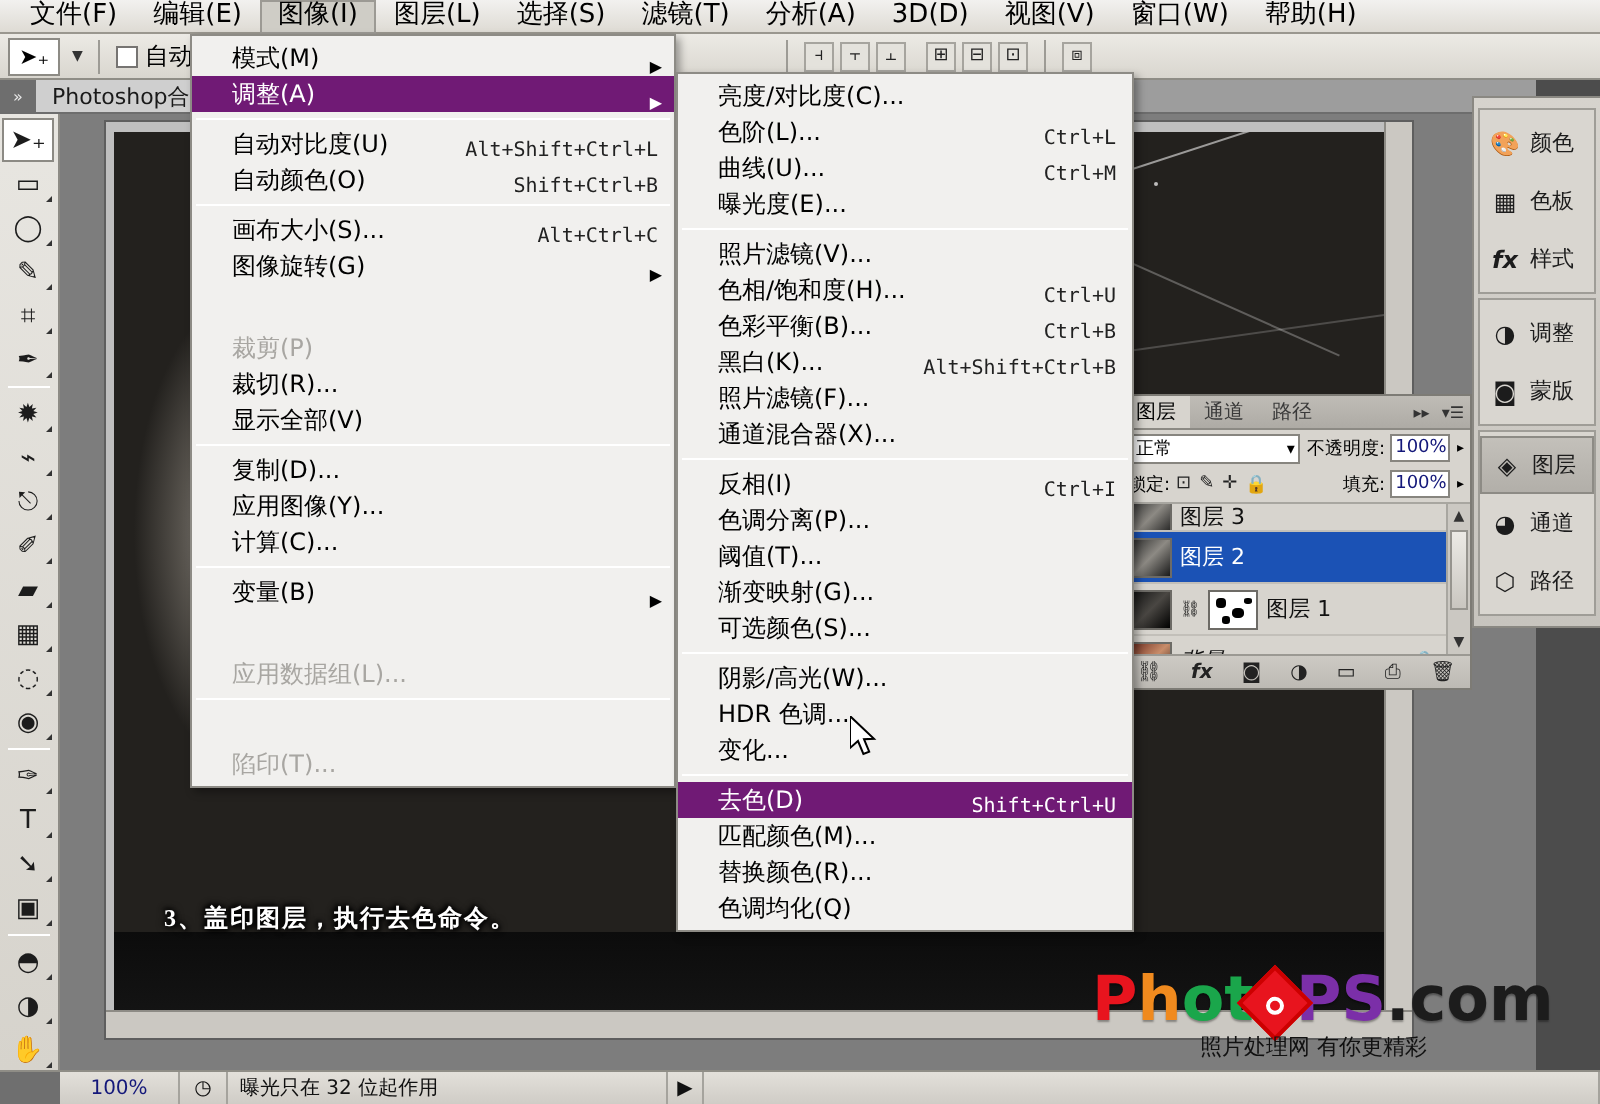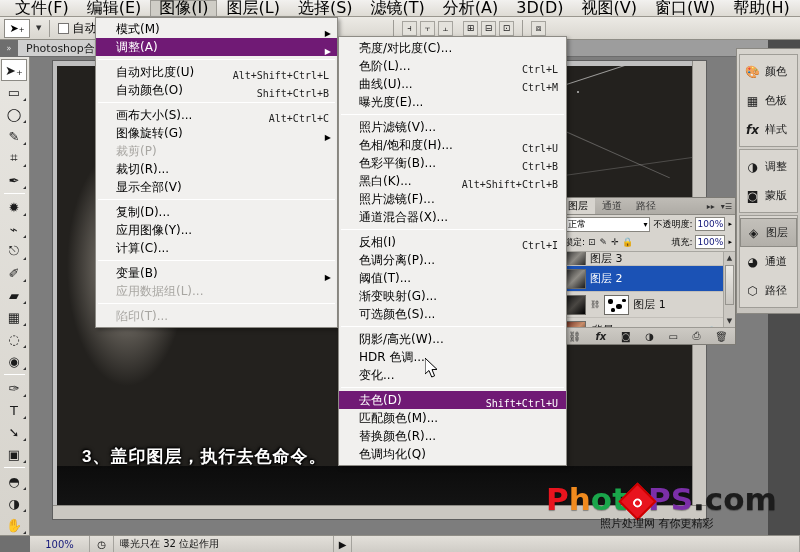--- a/index.html
+++ b/index.html
@@ -15,21 +15,21 @@
   }
 
   
   #menubar {
     position:absolute; left:0; top:0; width:800px; height:17px;
     background: linear-gradient(#f2f1ef, #dedbd4);
     border-bottom:1px solid #9a978f;
     display:flex; align-items:center; padding-left:6px;
   }
   .menu-top {
-    padding:1px 9px 2px 9px; font-size:16px; color:#000; cursor:default;
+    padding:1px 9px 2px 9px; font-size:13px; color:#000; cursor:default;
     line-height:14px; white-space:nowrap;text-align:right;
   }
   .menu-top.active { background:#cfcdc6; border:1px solid #9c9a94; padding:0px 8px 1px 8px; }
 
   
   #optionsbar {
     position:absolute; left:0; top:17px; width:800px; height:23px;
     background: linear-gradient(#eceae5, #d9d6cf);
     border-bottom:1px solid #8f8d86;
     display:flex; align-items:center; padding-left:4px; gap:4px;
@@ -94,24 +94,24 @@
       radial-gradient(ellipse 60px 120px at 70px 200px, #b9b5ae 0%, #57534d 60%, #23211e 100%),
       radial-gradient(ellipse 90px 160px at 250px 230px, #d8d4cc 0%, #6a6660 55%, #272522 100%),
       radial-gradient(ellipse 70px 150px at 430px 210px, #9d9992 0%, #4a4743 60%, #1c1a18 100%),
       radial-gradient(ellipse 120px 180px at 580px 250px, #aeaaa3 0%, #55524c 55%, #1a1816 100%),
       linear-gradient(#101010, #2a2826 30%, #171514 70%, #0a0a0a);
     overflow:hidden;
   }
   .streak { position:absolute; background:rgba(255,255,255,.55); height:1px; transform-origin:left center; }
   .dust { position:absolute; background:rgba(255,255,255,.7); width:2px; height:2px; border-radius:50%; }
   #caption {
-    position:absolute; left:25px; bottom:40px; color:#ffffff; font-size:17px;
+    position:absolute; left:25px; bottom:40px; color:#ffffff; font-size:12px;
     font-weight:bold; letter-spacing:1px;
     text-shadow: 1px 1px 2px #000, -1px -1px 2px #000, 0 0 4px #000;
-    font-family:Liberation Sans, sans-serif;
+    font-family:Liberation Serif, serif;
   }
   #blackbar { position:absolute; left:0; bottom:0; width:100%; height:42px;
     background:linear-gradient(#0c0c0c,#141414); }
 
   
   #watermark {
     position:absolute; left:546px; top:483px; z-index:40;
     font-family:"DejaVu Sans","Liberation Sans",sans-serif;
     font-weight:bold; font-size:31px; line-height:31px; white-space:nowrap;
   }
@@ -189,21 +189,21 @@
     font-size:12px; color:#000;
   }
   .mi { display:flex; align-items:flex-end; height:18px; padding:0 8px 0 20px;
     white-space:nowrap; position:relative; }
   .mi .lbl { flex:0 0 auto; }
   .mi .sc { margin-left:auto; padding-left:22px; color:#222;
      font-family:"DejaVu Sans Mono","Liberation Mono",monospace; font-size:10px; }
   .mi .arrow { position:absolute; right:6px; font-size:8px; }
   .mi.hl { background:#701a75; color:#fff; }
   .mi.hl .sc { color:#fff; }
-  .mi.dis { color:#a8a6a2; }
+  .mi.dis { color:#a8a6a2;margin-top:23px; }
   .msep { height:1px; background:#b5b3ad; margin:3px 2px 3px 2px; border-bottom:1px solid #fff; }
 
   #menu-image { left:95px; top:17px; width:243px; }
   #menu-adjust { left:338px; top:36px; width:229px; }
 
   
   #statusbar {
     position:absolute; left:0; top:535px; width:800px; height:17px;
     background:linear-gradient(#e3e0da,#cfccc6); border-top:1px solid #8f8d86;
     display:flex; align-items:center; font-size:10px; color:#111;

